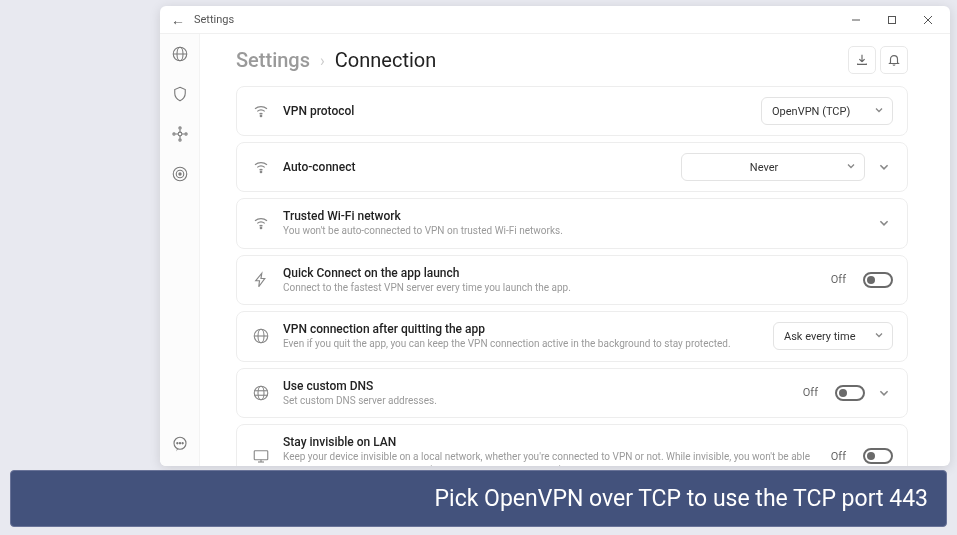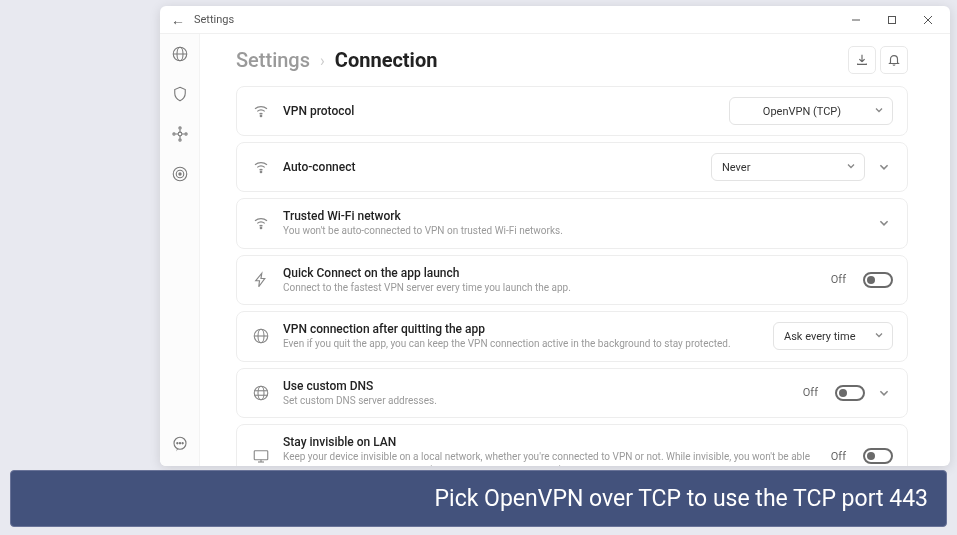--- a/index.html
+++ b/index.html
@@ -20,38 +20,38 @@
   .sidebar .navicon { width: 24px; height: 24px; display: flex; align-items: center; justify-content: center; color: #7a7a7a; cursor: pointer; }
   .sidebar .navicon svg { width: 18px; height: 18px; }
   .sidebar .bottom { position: absolute; bottom: 10px; }
   
   .main { flex: 1; overflow-y: auto; padding: 12px 42px 18px 36px; }
   
   .header-row { display: flex; align-items: center; justify-content: space-between; margin-bottom: 12px; }
   .breadcrumb { display: flex; align-items: center; gap: 10px; font-size: 20px; }
   .breadcrumb .parent { color: #9a9a9a; font-weight: 500; }
   .breadcrumb .sep { color: #ccc; font-size: 16px; }
-  .breadcrumb .current { color: #222; font-weight: 700; }
+  .breadcrumb .current { color: #222; font-weight: 400; }
   .header-icons { display: flex; gap: 4px; }
   .hicon { width: 28px; height: 28px; border: 1px solid #e8e8e8; border-radius: 5px; display: flex; align-items: center; justify-content: center; color: #666; cursor: pointer; background: #fff; }
   .hicon svg { width: 14px; height: 14px; }
   
   .cards { display: flex; flex-direction: column; gap: 6px; }
   .card { border: 1px solid #ededed; border-radius: 8px; background: #fff; padding: 10px 14px; display: flex; align-items: center; gap: 12px; min-height: 44px; }
   .card .lefticon { width: 20px; display: flex; justify-content: center; color: #888; flex-shrink: 0; }
   .card .lefticon svg { width: 18px; height: 18px; }
   .card .textcol { flex: 1; min-width: 0; }
   .card .title { font-size: 12px; color: #222; font-weight: 500; }
   .card .desc { font-size: 10px; color: #9a9a9a; line-height: 1.35; margin-top: 1px; }
   .card .controls { display: flex; align-items: center; gap: 10px; flex-shrink: 0; }
   
   .select { border: 1px solid #e3e3e3; border-radius: 6px; height: 28px; padding: 0 28px 0 10px; font-size: 11px; color: #333; background: #fff; display: flex; align-items: center; position: relative; cursor: pointer; }
   .select .chev { position: absolute; right: 8px; color: #888; }
-  .select.wide { width: 164px; justify-content: center; }
-  .select.med { width: 154px; }
+  .select.wide { width: 132px; }
+  .select.med { width: 184px; justify-content: center; }
   .select.sm { width: 120px; }
   
   .expand { width: 18px; height: 18px; display: flex; align-items: center; justify-content: center; color: #888; cursor: pointer; }
   .expand svg { width: 12px; height: 12px; }
   
   .toggle-wrap { display: flex; align-items: center; gap: 17px; }
   .toggle-label { font-size: 11px; color: #666; }
   .toggle { width: 30px; height: 16px; border-radius: 10px; border: 2px solid #6a6a6a; background: transparent; position: relative; cursor: pointer; }
   .toggle .knob { width: 8px; height: 8px; border-radius: 50%; background: #6a6a6a; position: absolute; left: 2px; top: 2px; }
   

